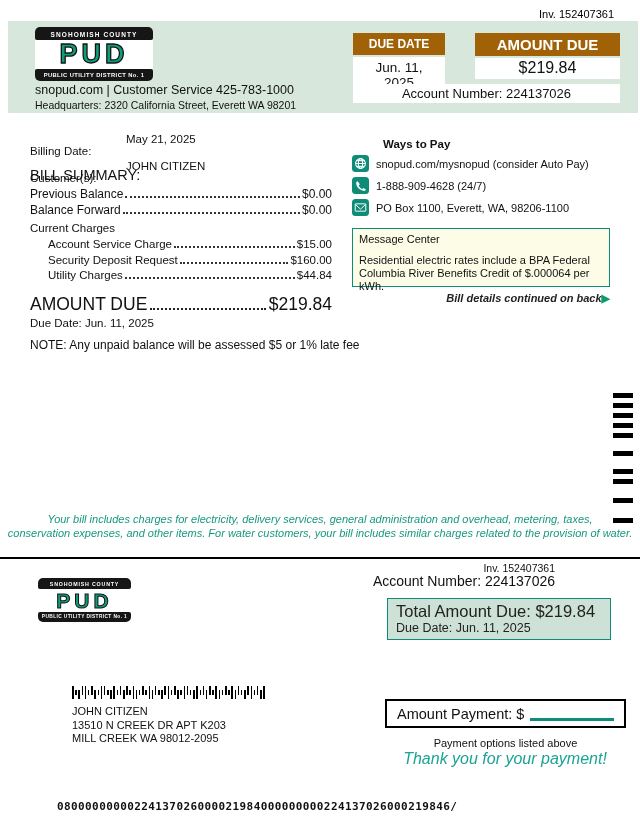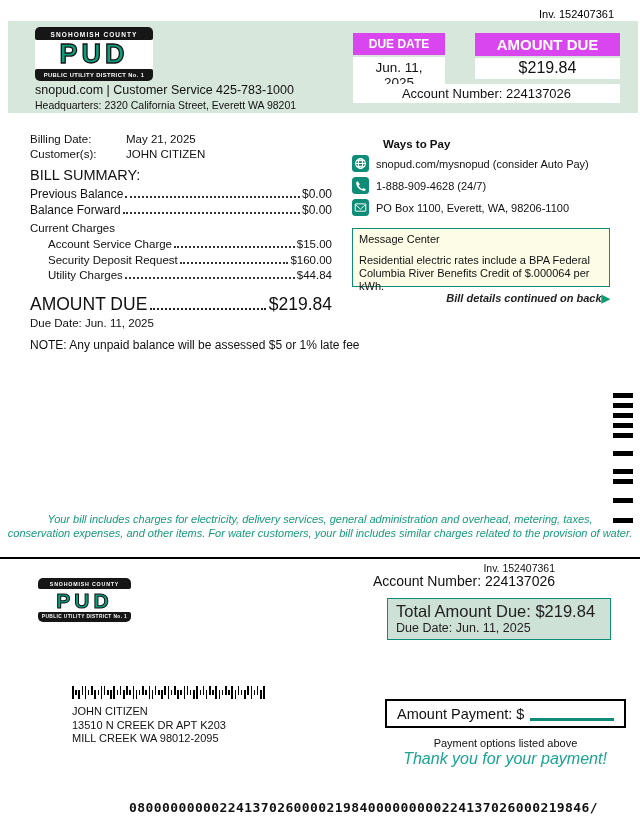--- a/index.html
+++ b/index.html
@@ -25,33 +25,33 @@
   .logo.small { left:38px; top:0; width:93px; position:absolute; }
   .logo.small .logo-top { font-size:5.3px; padding:2.5px 0 2px; letter-spacing:0.8px; }
   .logo.small .logo-mid { font-size:21px; line-height:23px; -webkit-text-stroke:1px #121212; }
   .logo.small .logo-bot { font-size:4.8px; padding:2.5px 0; }
 
   .contact1 { position:absolute; left:27px; top:62px; font-size:12.5px; }
   .contact2 { position:absolute; left:27px; top:78px; font-size:10.5px; }
 
   .due-col { position:absolute; left:345px; top:12px; width:92px; }
   .amt-col { position:absolute; left:467px; top:12px; width:145px; }
-  .box-head { background:#d946ef; color:#fff; text-align:center; font-weight:bold; }
+  .box-head { background:#a16207; color:#fff; text-align:center; font-weight:bold; }
   .due-col .box-head { font-size:12px; padding:4px 0; }
   .amt-col .box-head { font-size:15px; padding:2.5px 0 3px; }
   .box-val { background:#fff; text-align:center; margin-top:2px; }
   .due-col .box-val { font-size:13.5px; padding:3px 16px; }
   .amt-col .box-val { font-size:16px; padding:1px 0 2.5px; }
   .acct-box { position:absolute; left:345px; top:63px; width:267px; background:#fff;
      text-align:center; font-size:13px; padding:2px 0; }
 
   
   .meta { position:absolute; left:30px; top:133px; font-size:11.5px; }
   .meta-row { display:flex; margin-bottom:3px; }
-  .meta-label { width:96px; }
+  .meta-label { width:96px;margin-top:12px; }
   .bill-summary-title { position:absolute; left:30px; top:167px; font-size:14.5px; }
   .rows1 { position:absolute; left:30px; top:187px; width:302px; font-size:12px; }
   .rows2 { position:absolute; left:48px; top:238px; width:284px; font-size:11.5px; }
   .leader-row { display:flex; align-items:baseline; height:15.5px; }
   .dots { flex:1; border-bottom:2px dotted #333; margin:0 2px 2px 2px; }
   .current-label { position:absolute; left:30px; top:222px; font-size:11.5px; }
   .amount-due-row { position:absolute; left:30px; top:294px; width:302px; display:flex;
      align-items:baseline; font-size:17.5px; }
   .amount-due-row .dots { border-bottom:2.5px dotted #222; margin:0 3px 3px 3px; }
   .due-line { position:absolute; left:30px; top:317px; font-size:11.5px; }
@@ -102,22 +102,22 @@
 
   .enclosed-box { position:absolute; left:385px; top:699px; width:241px; height:29px;
      border:2px solid #000; box-sizing:border-box; display:flex; align-items:center; padding:0 10px; }
   .enclosed-label { font-size:14.5px; white-space:nowrap; }
   .enclosed-line { flex:1; border-bottom:3px solid #0E8C77; margin-left:6px; height:12px; }
   .payment-note { position:absolute; left:385px; top:737px; width:241px; text-align:center;
      font-size:11px; font-weight:normal; }
   .thank-you { position:absolute; left:360px; top:750px; width:290px; text-align:center;
      font-size:16px; font-style:italic; color:#1BA394; }
 
-  .ocr { position:absolute; left:78px; top:800px; width:520px; text-align:right;
-     font-family:"DejaVu Sans Mono", monospace; font-weight:bold; font-size:13px; letter-spacing:0.4px; }
+  .ocr { position:absolute; left:57px; top:800px; width:520px; text-align:left;
+     font-family:"DejaVu Sans Mono", monospace; font-weight:bold; font-size:11px; letter-spacing:0.4px; }
 </style>
 </head>
 <body>
 
 <div class="page">
 
   <div class="inv-top">Inv.  152407361</div>
 
   <div class="band">
     <div class="logo">

